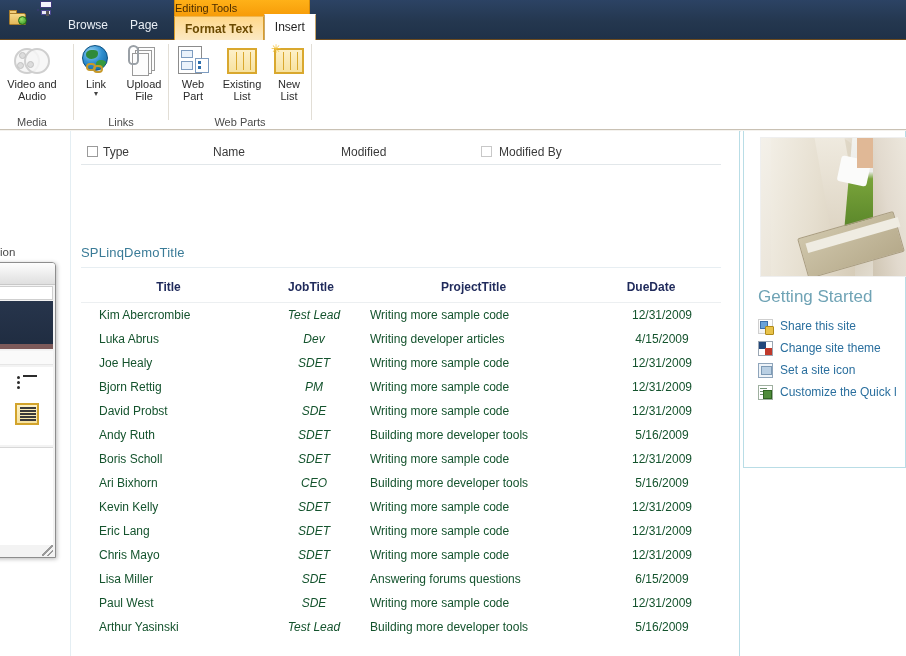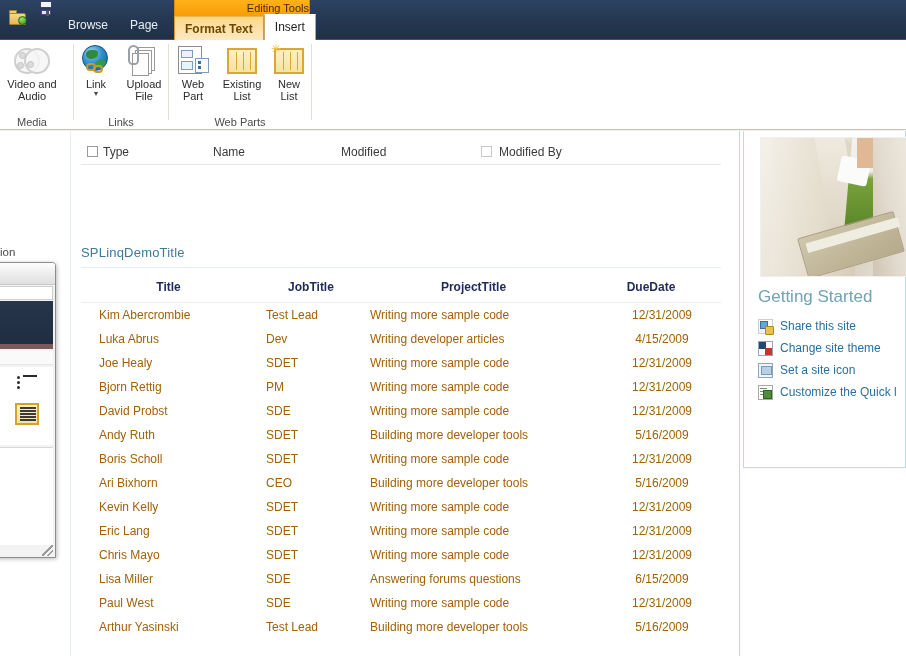--- a/index.html
+++ b/index.html
@@ -37,21 +37,21 @@
   .save-ico .shut { position:absolute; left:4px; top:1px; width:10px; height:5px; background:#e8e8f6; border:1px solid #4a4790;}
   .save-ico .shut:after { content:''; position:absolute; right:1px; top:0; width:3px; height:5px; background:#555; }
 
   .topmenu { position: absolute; left: 68px; top: 18px; display: flex; gap: 22px; }
   .topmenu .mi { color: #e9eef5; font-size: 12px; line-height: 14px; cursor: default; }
 
   
   .ctx-banner {
     position: absolute; left: 174px; top: 0; width: 136px; height: 16px;
     background: linear-gradient(180deg,#ffb118,#f79c08);
-    color: #4a2d00; font-size: 11px; text-align: right; line-height: 16px;
+    color: #4a2d00; font-size: 11px; text-align: left; line-height: 16px;
     border-left:1px solid #d78a07; border-right:1px solid #d78a07;
   }
   .ctx-tabs { position:absolute; left:174px; top:16px; height:24px; display:flex; align-items:flex-end; }
   .ctx-tab {
     height: 24px; padding: 0 10px; font-size: 12px; line-height: 24px;
     color: #6b4a00; background: linear-gradient(180deg,#ffd88a,#fbe9c4);
     border-left: 1px solid #d89c2a; border-right: 1px solid #d89c2a; border-top:1px solid #f0b64e;
     font-weight: bold;
   }
   .ctx-tab.active {
@@ -144,23 +144,23 @@
     position:absolute; left:10px; top:114px; font-size:13px; color:#3a7b97;
     letter-spacing:.2px;
   }
   .wp-title-rule { position:absolute; left:10px; top:136px; width:640px; height:1px; background:#e7eef2; }
 
   table.grid { position:absolute; left:10px; top:143px; width:640px; border-collapse:collapse; }
   table.grid th {
     font-size:12px; color:#1f2a5b; font-weight:bold; text-align:center;
     padding:6px 4px 8px 4px; border-bottom:1px solid #eceff1;
   }
-  table.grid td { font-size:12px; color:#a16207; padding:5px 4px; }
+  table.grid td { font-size:12px; color:#14532d; padding:5px 4px; }
   table.grid td.c-title { text-align:left; padding-left:18px; }
-  table.grid td.c-job   { text-align:left; padding-left:10px; }
+  table.grid td.c-job   { text-align:center; padding-left:10px;font-style:italic; }
   table.grid td.c-proj  { text-align:left; padding-left:4px; }
   table.grid td.c-due   { text-align:center; padding-left:26px; }
   table.grid th.h-title { width:175px;margin-top:36px; }
   table.grid th.h-job   { width:110px; }
   table.grid th.h-proj  { width:215px; }
   table.grid th.h-due   { width:140px; }
 
   
   .rightcol { position:absolute; left:741px; top:0; width:165px; height:525px; background:#ffffff; }
   .rc-box {

